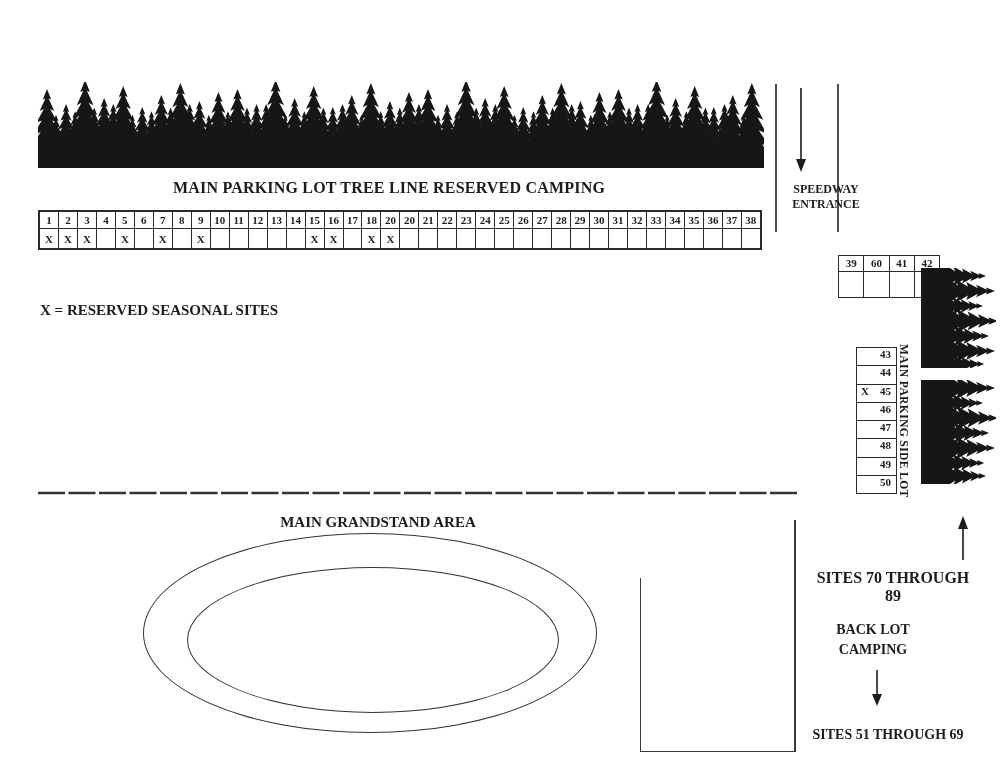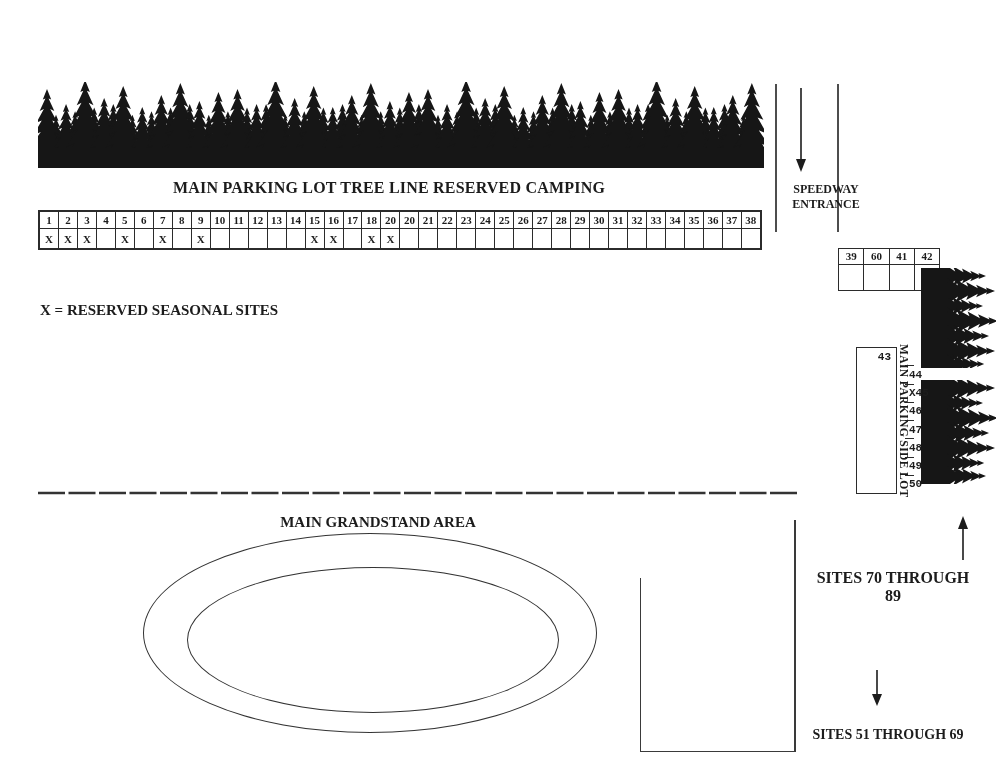--- a/index.html
+++ b/index.html
@@ -13,32 +13,32 @@
   #top-strip{
     left:38px;top:210px;width:724px;height:40px;
     border:2px solid #2b2b2b;display:flex;box-sizing:border-box;background:#fff;
   }
   .site-cell{flex:1 1 0;display:flex;flex-direction:column;min-width:0;}
   .site-cell + .site-cell{border-left:1.5px solid #2b2b2b;}
   .site-cell .num{height:16px;line-height:16px;text-align:center;font-size:11px;border-bottom:1.5px solid #2b2b2b;}
   .site-cell .mark{flex:1;line-height:20px;text-align:center;font-size:11px;}
   
   #row3942{
-    left:838px;top:248px;width:102px;height:43px;border:1.5px solid #2b2b2b;
+    left:838px;top:255px;width:102px;height:43px;border:1.5px solid #2b2b2b;
     display:flex;box-sizing:border-box;background:#fff;
   }
   #row3942 .site-cell .num{height:15px;line-height:15px;}
   
   #col4350{
     left:856px;top:347px;width:41px;height:147px;display:flex;flex-direction:column;
     border:1.5px solid #2b2b2b;box-sizing:border-box;background:#fff;
   }
-  .col-row{flex:1 1 0;display:flex;align-items:center;justify-content:space-between;
-    font-size:11px;padding:0 5px 0 4px;box-sizing:border-box;font-family:Liberation Mono, monospace;}
-  .col-row + .col-row{border-top:1.5px solid #2b2b2b;margin-left:48px;}
+  .col-row{flex:1 1 0;display:flex;align-items:flex-start;justify-content:space-between;
+    font-size:11px;padding:0 5px 0 4px;box-sizing:border-box;}
+  .col-row + .col-row{border-top:1.5px solid #2b2b2b;}
   #side-lot-label{
     left:898px;top:344px;height:154px;writing-mode:vertical-rl;
     font-size:11.5px;letter-spacing:0.4px;white-space:nowrap;
   }
   
   .road-line{width:1.5px;background:#4d4d4d;}
   
   #main-title{left:26px;top:179px;width:726px;font-size:16px;letter-spacing:0.2px;}
   #legend{left:40px;top:302px;font-size:15px;}
   #entrance-label{left:765px;top:182px;width:82px;font-size:12px;line-height:15px;margin-left:20px;}
@@ -399,19 +399,23 @@
   <div class="abs oval" style="left:187px;top:567px;width:372px;height:146px;"></div>
 
   <div id="turn-box-rightline" class="abs"></div>
   <div id="turn-box" class="abs"></div>
 
   <svg class="abs" style="left:956px;top:516px;" width="14" height="46">
     <polygon points="2,13 12,13 7,0" fill="#1c1c1c"></polygon>
     <line x1="7" y1="10" x2="7" y2="44" stroke="#1c1c1c" stroke-width="1.6"></line>
   </svg>
   <div id="sites7089" class="abs ctr">SITES 70 THROUGH 89</div>
+  <div id="backlot-label" class="abs ctr">
+    <div>BACK LOT</div>
+    <div>CAMPING</div>
+  </div>
   <svg class="abs" style="left:870px;top:670px;" width="14" height="38">
     <line x1="7" y1="0" x2="7" y2="26" stroke="#1c1c1c" stroke-width="1.6"></line>
     <polygon points="2,24 12,24 7,36" fill="#1c1c1c"></polygon>
   </svg>
   <div id="sites5169" class="abs ctr">SITES 51 THROUGH 69</div>
 
 </div>
 
 </body></html>

